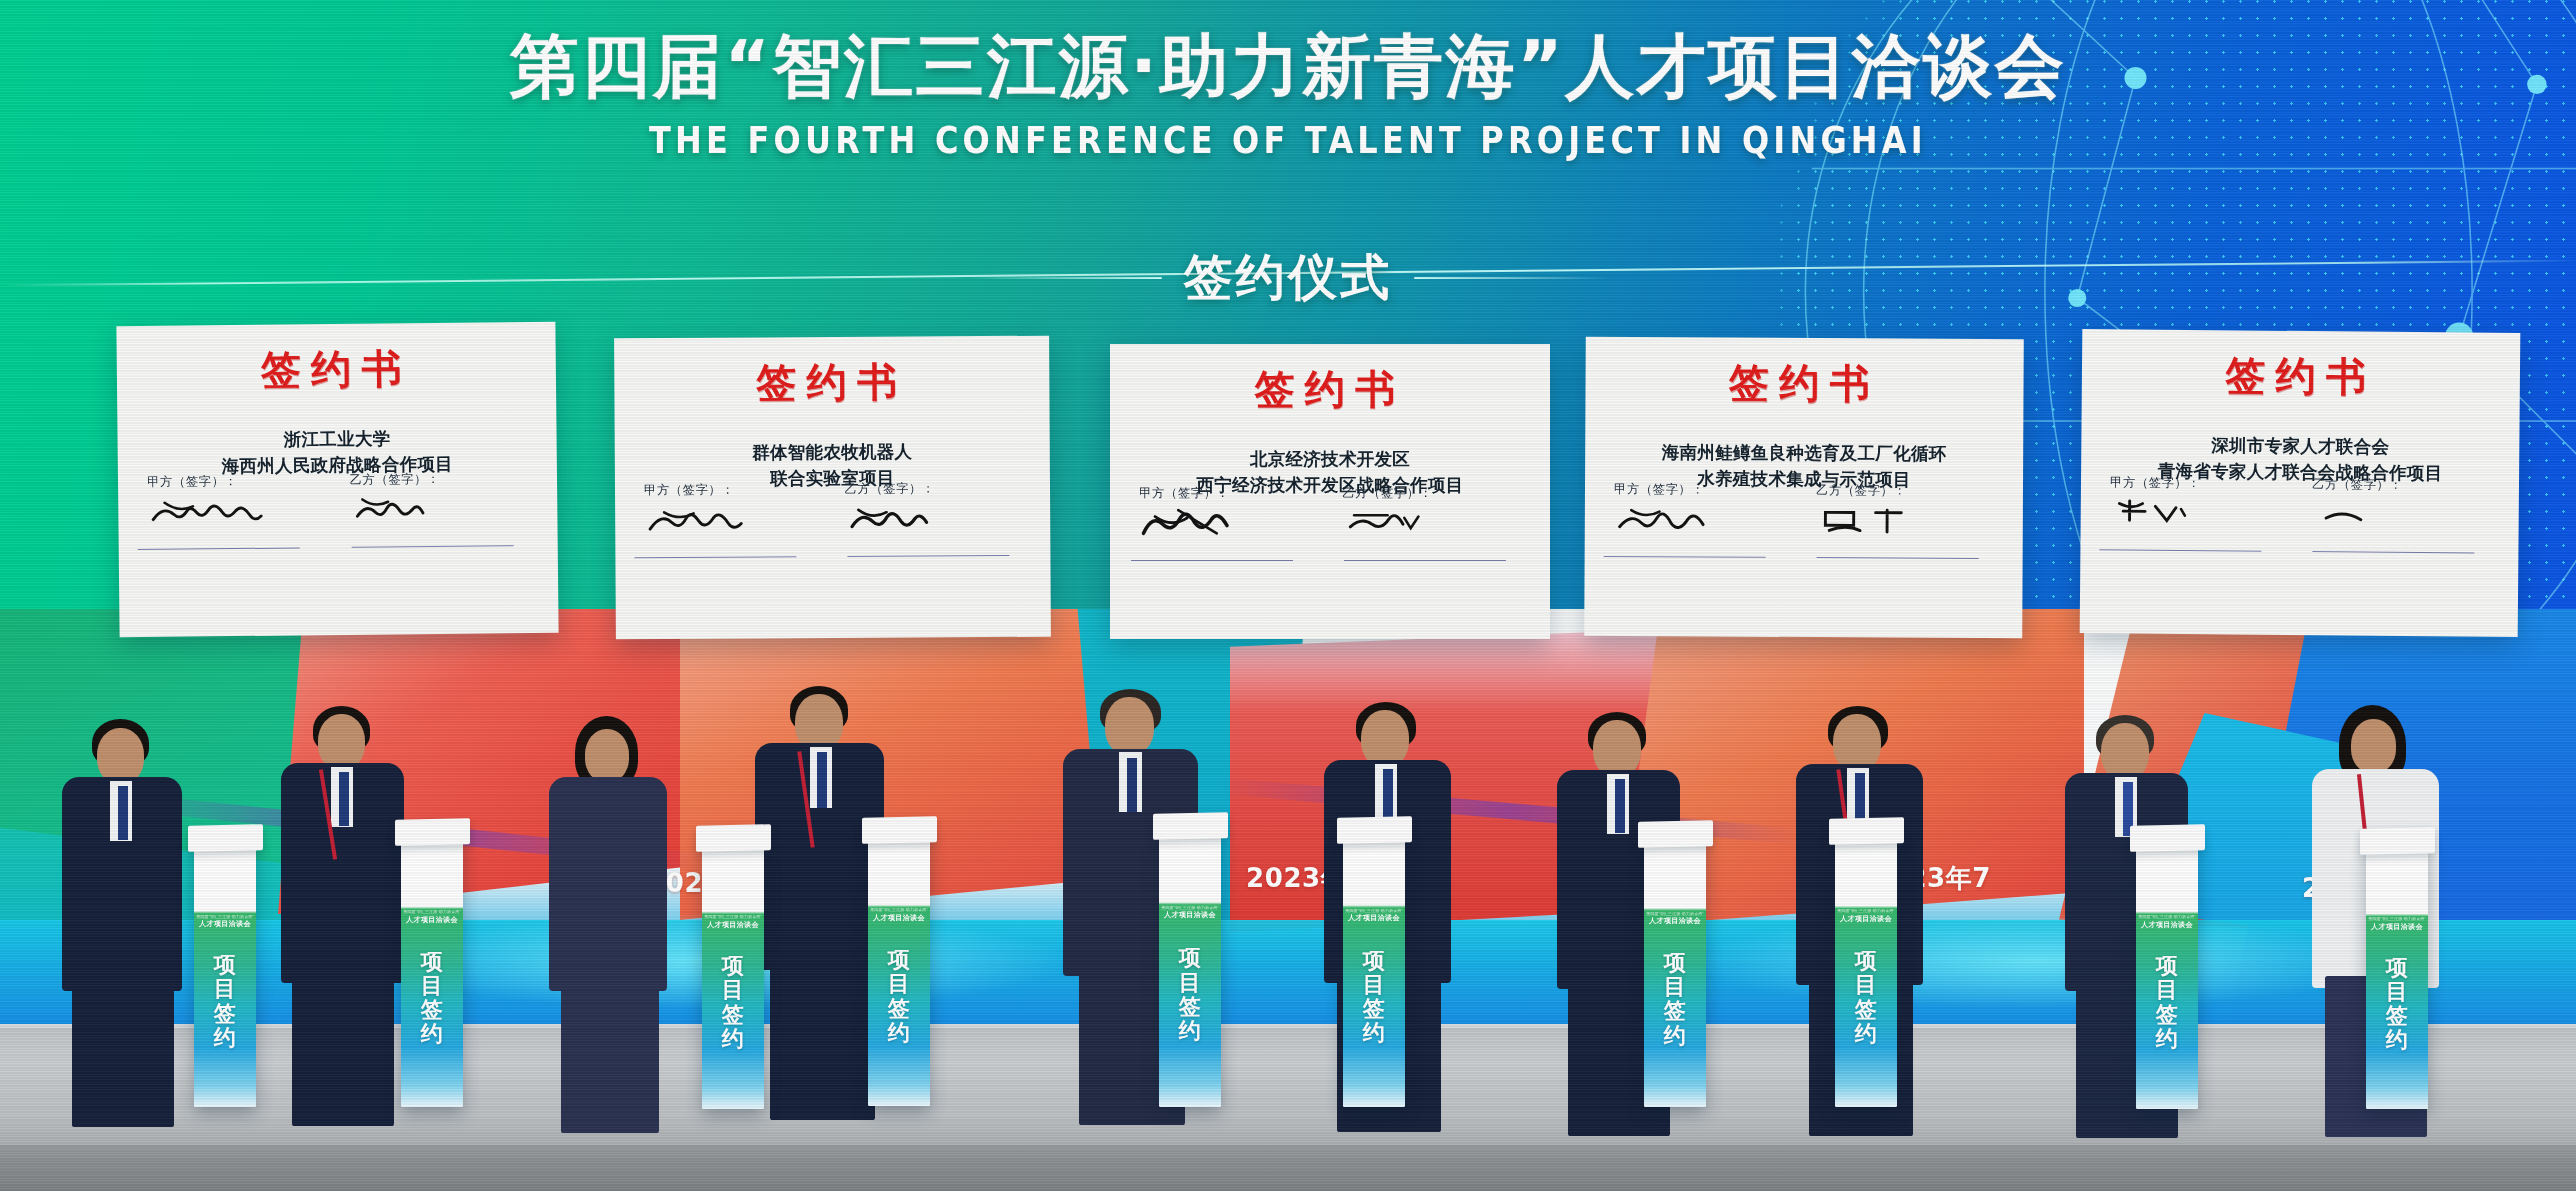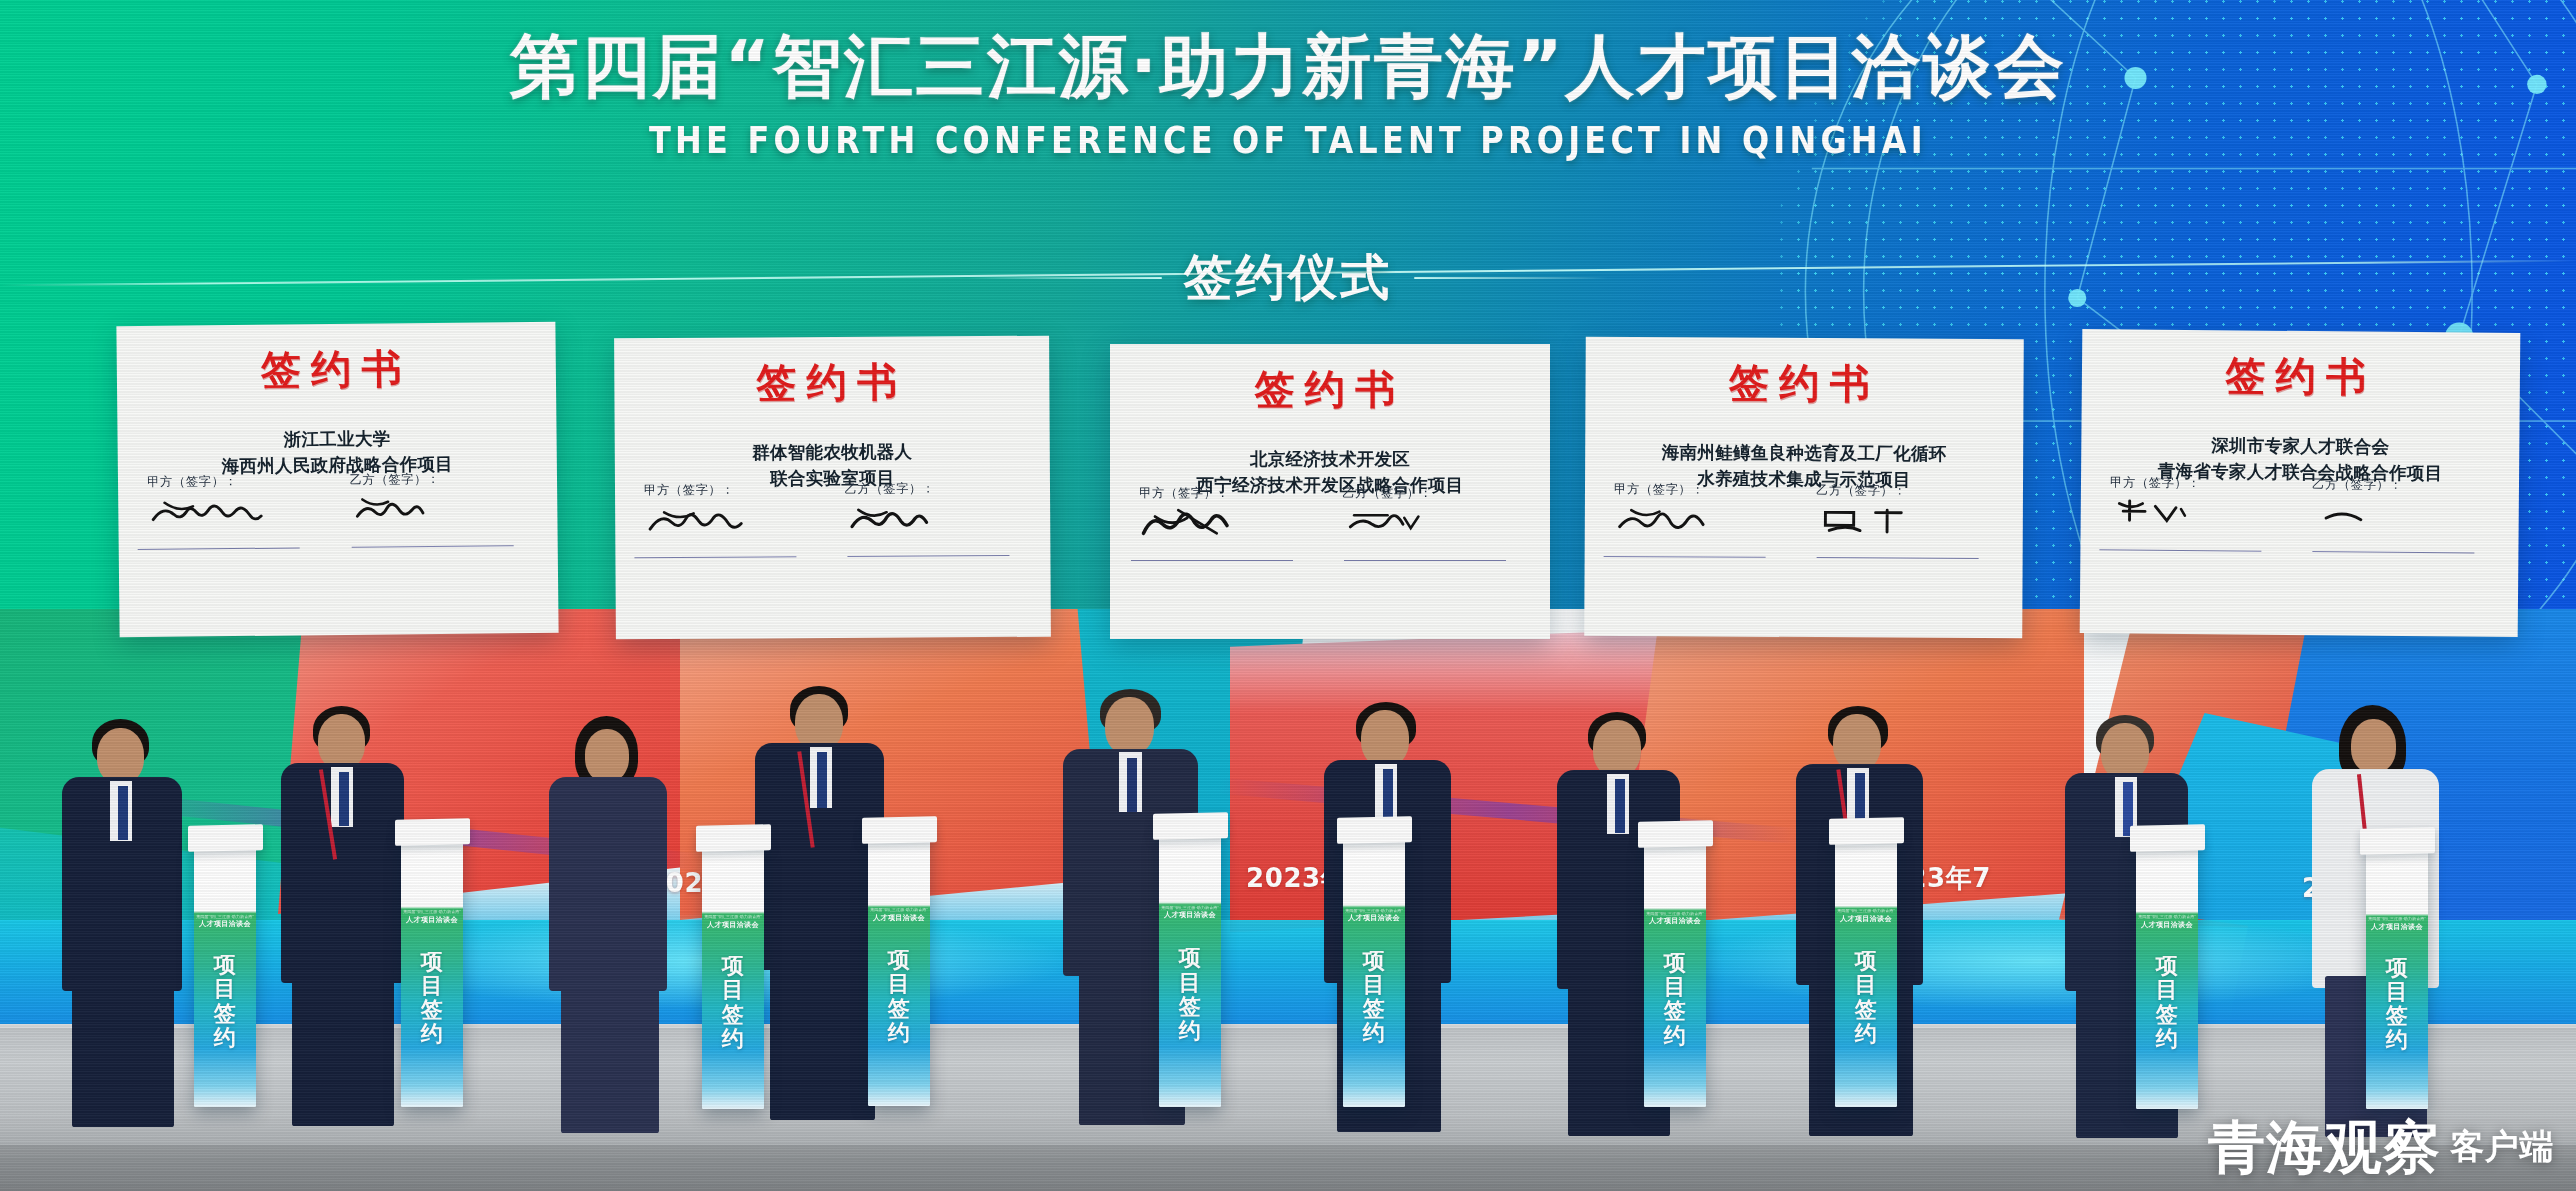--- a/index.html
+++ b/index.html
@@ -563,19 +563,15 @@
     <div class="pbig">
       <span>项</span>
       <span>目</span>
       <span>签</span>
       <span>约</span>
     </div>
   </div>
 
   <div class="scanlines"></div>
 
-  <div class="wm">
-    <div class="big">青海观察</div>
-    <div class="small">客户端</div>
-  </div>
 
 </div>
 
 
 </body></html>

